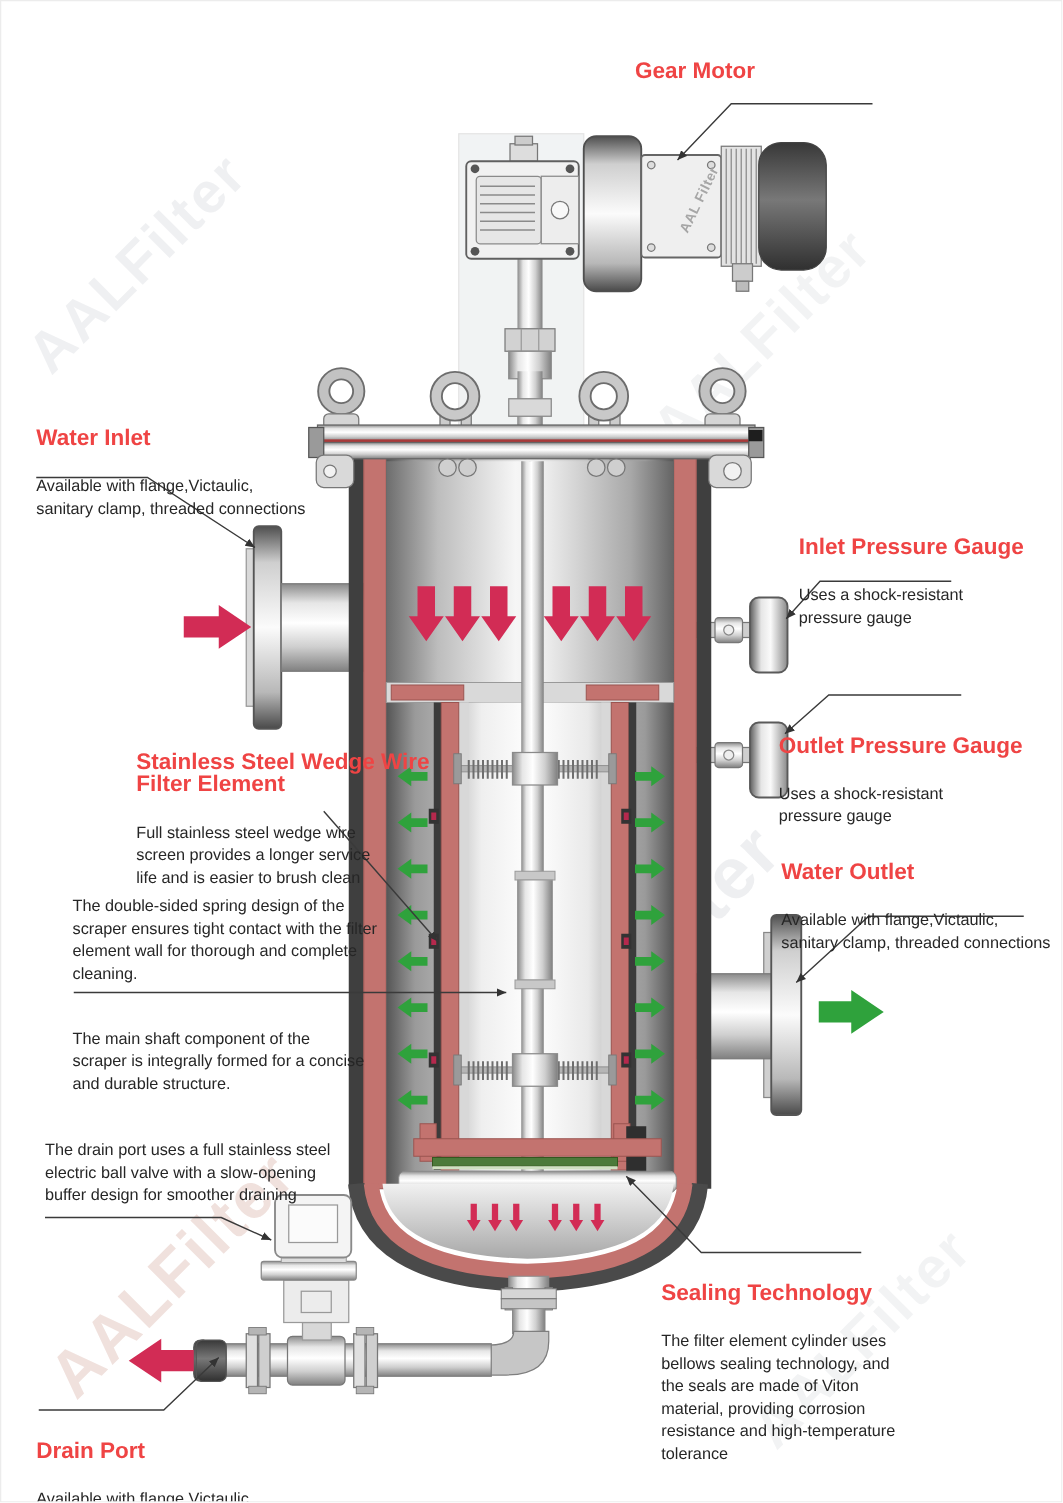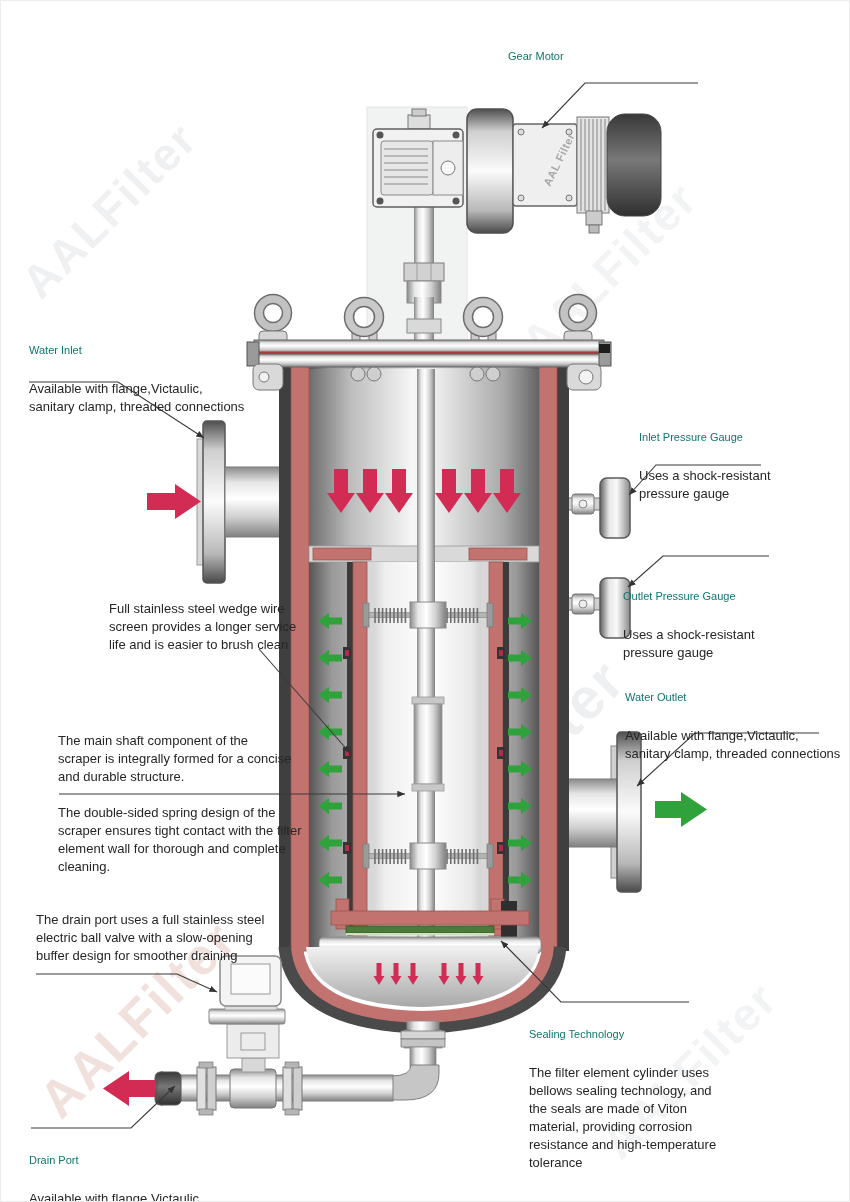--- a/index.html
+++ b/index.html
@@ -1,20 +1,20 @@
 <!DOCTYPE html>
 <html><head>
 <meta charset="utf-8">
 <style>
   html,body{margin:0;padding:0;background:#fff;}
   #stage{position:relative;width:850px;height:1202px;background:#ffffff;overflow:hidden;
          font-family:"Liberation Sans",sans-serif;border:1px solid #ececec;box-sizing:border-box;}
   #art{position:absolute;left:0;top:0;}
   .callout{position:absolute;font-size:13px;line-height:18px;color:#262626;white-space:pre-line;}
-  .callout .t{font-weight:normal;font-size:11px;color:#0f766e;margin-bottom:3px;white-space:pre-line;}
+  .callout .t{font-weight:bold;font-size:18px;color:#ef4444;margin-bottom:3px;white-space:pre-line;}
   .callout .b{white-space:pre-line;}
   .callout .p2{margin-top:16px;}
 </style>
 </head>
 <body>
 
 <div id="stage">
 
 <svg id="art" width="850" height="1202" viewBox="0 0 850 1202">
   <defs>
@@ -400,33 +400,35 @@
 pressure gauge</div>
 </div>
 
 <div class="callout" style="left:624px;top:669px;">
   <div class="t">Water Outlet</div>
   <div class="b">Available with flange,Victaulic,
 sanitary clamp, threaded connections</div>
 </div>
 
 <div class="callout" style="left:108px;top:581px;">
+  <div class="t">Stainless Steel Wedge Wire
+Filter Element</div>
   <div class="b">Full stainless steel wedge wire
 screen provides a longer service
 life and is easier to brush clean</div>
 </div>
 
 <div class="callout" style="left:57px;top:697px;">
-  <div class="b p2">The main shaft component of the
-scraper is integrally formed for a concise
-and durable structure.</div>
   <div class="b">The double-sided spring design of the
 scraper ensures tight contact with the filter
 element wall for thorough and complete
 cleaning.</div>
+  <div class="b p2">The main shaft component of the
+scraper is integrally formed for a concise
+and durable structure.</div>
 </div>
 
 <div class="callout" style="left:35px;top:892px;">
   <div class="b">The drain port uses a full stainless steel
 electric ball valve with a slow-opening
 buffer design for smoother draining</div>
 </div>
 
 <div class="callout" style="left:528px;top:1006px;">
   <div class="t">Sealing Technology</div>

